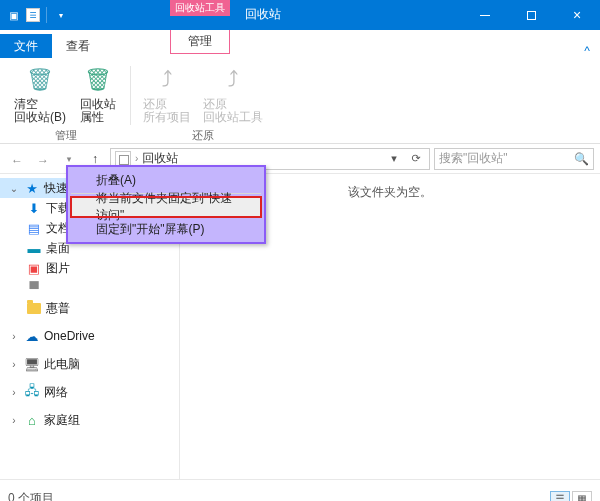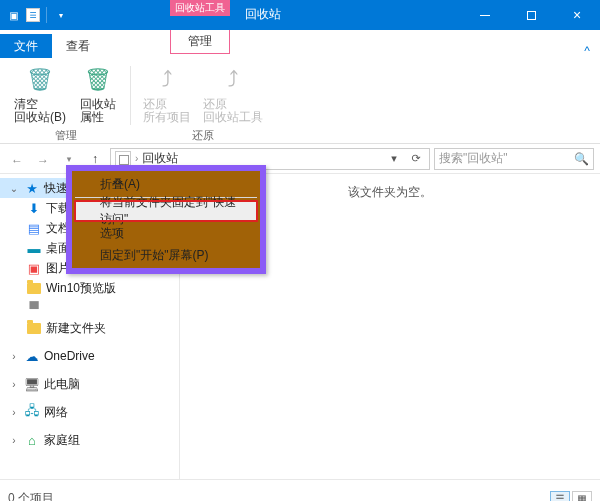--- a/index.html
+++ b/index.html
@@ -69,22 +69,22 @@
 
   .content { flex:1; position:relative; padding:8px 12px; color:#444; font-size:12px;}
   .empty-msg { position:absolute; top:10px; left:0; right:0; text-align:center; color:#555;}
 
   .statusbar { height:38px; border-top:1px solid #e8e8e8; display:flex; align-items:center; padding:0 8px; font-size:11px; color:#555;}
   .statusbar .views { margin-left:auto; display:flex; gap:2px;}
   .statusbar .vbtn{ width:20px;height:16px;border:1px solid #ccc;display:flex;align-items:center;justify-content:center;font-size:10px;color:#555;}
   .statusbar .vbtn.active{background:#e6f2fb;border-color:#7ab8e6;}
 
   .ctxmenu {
-    position:absolute; left:66px; top:165px; width:200px; background:#a16207;
-    border:6px solid #8b5cf6; box-shadow:2px 2px 4px rgba(0,0,0,0.25); padding:2px;
+    position:absolute; left:66px; top:165px; width:200px; background:#c4b5fd;
+    border:2px solid #8b5cf6; box-shadow:2px 2px 4px rgba(0,0,0,0.25); padding:2px;
     z-index:50;
   }
   .ctxmenu .mi { height:22px; display:flex; align-items:center; padding:0 20px 0 26px; font-size:12px; color:#222; position:relative;}
   .ctxmenu .mi.highlight { outline:2px solid #d22; outline-offset:-2px; background:#eee;}
   .ctxmenu .sep { height:1px; background:#d8d8d8; margin:2px 1px;}
 
   .win-line{display:inline-block;width:10px;height:1px;background:#fff;}
   .win-box{display:inline-block;width:9px;height:9px;border:1px solid #fff;}
   .win-x{font-size:14px;line-height:1;}
 
@@ -190,33 +190,27 @@
     </div>
     <div class="tree-item child">
       <span class="ticon ic-desk">▬</span>
       <span>桌面</span>
     </div>
     <div class="tree-item child">
       <span class="ticon ic-pic">▣</span>
       <span>图片</span>
     </div>
     <div class="tree-item child">
+      <span class="ticon ic-drive">▀</span>
+    </div>
+    <div class="tree-item child">
       <span class="ticon">
           <span class="folder-shape"></span>
         </span>
-      <span>Win10预览版</span>
-    </div>
-    <div class="tree-item child">
-      <span class="ticon ic-drive">▀</span>
-    </div>
-    <div class="tree-item child">
-      <span class="ticon">
-          <span class="folder-shape"></span>
-        </span>
-      <span>新建文件夹</span>
+      <span>惠普</span>
     </div>
 
     <div style="height:8px"></div>
     <div class="tree-item">
       <span class="exp">›</span>
       <span class="ticon ic-od">☁</span>
       <span>OneDrive</span>
     </div>
     <div style="height:8px"></div>
     <div class="tree-item">
@@ -248,15 +242,14 @@
   <div class="views">
     <div class="vbtn active">☰</div>
     <div class="vbtn">▦</div>
   </div>
 </div>
 
 <div class="ctxmenu">
   <div class="mi">折叠(A)</div>
   <div class="sep"></div>
   <div class="mi highlight">将当前文件夹固定到"快速访问"</div>
-  <div class="mi">选项</div>
   <div class="mi">固定到"开始"屏幕(P)</div>
 </div>
 
 </body></html>

